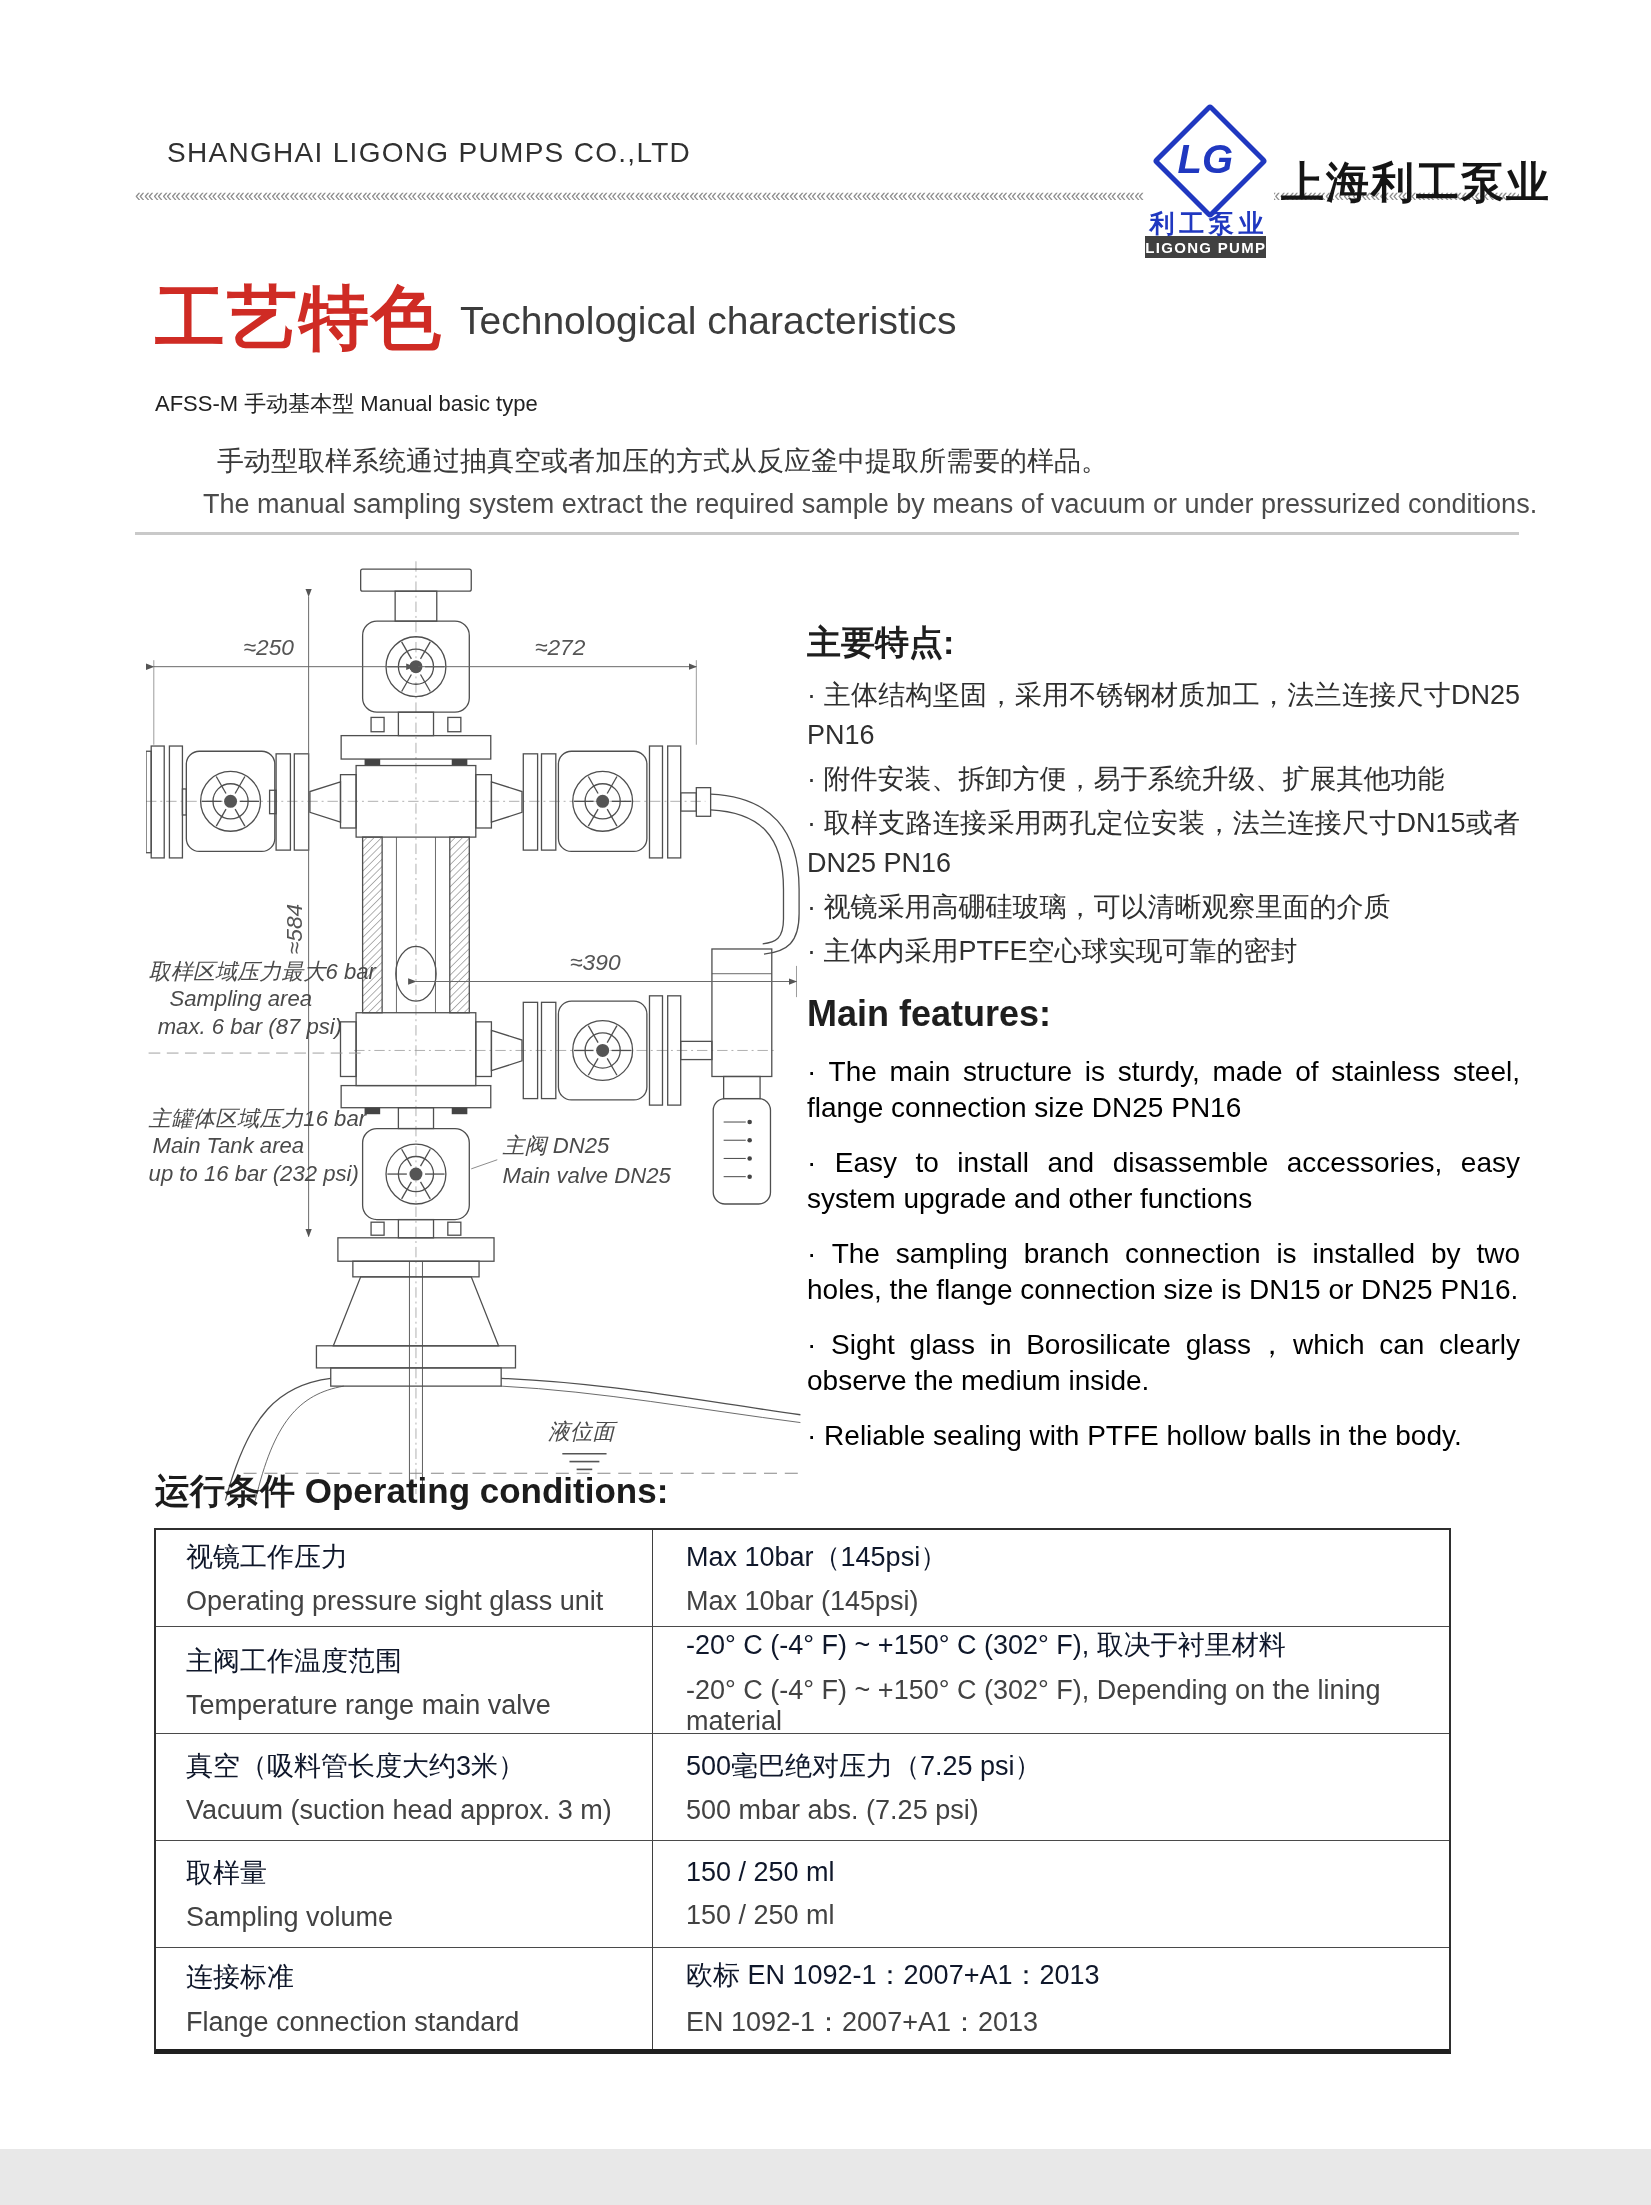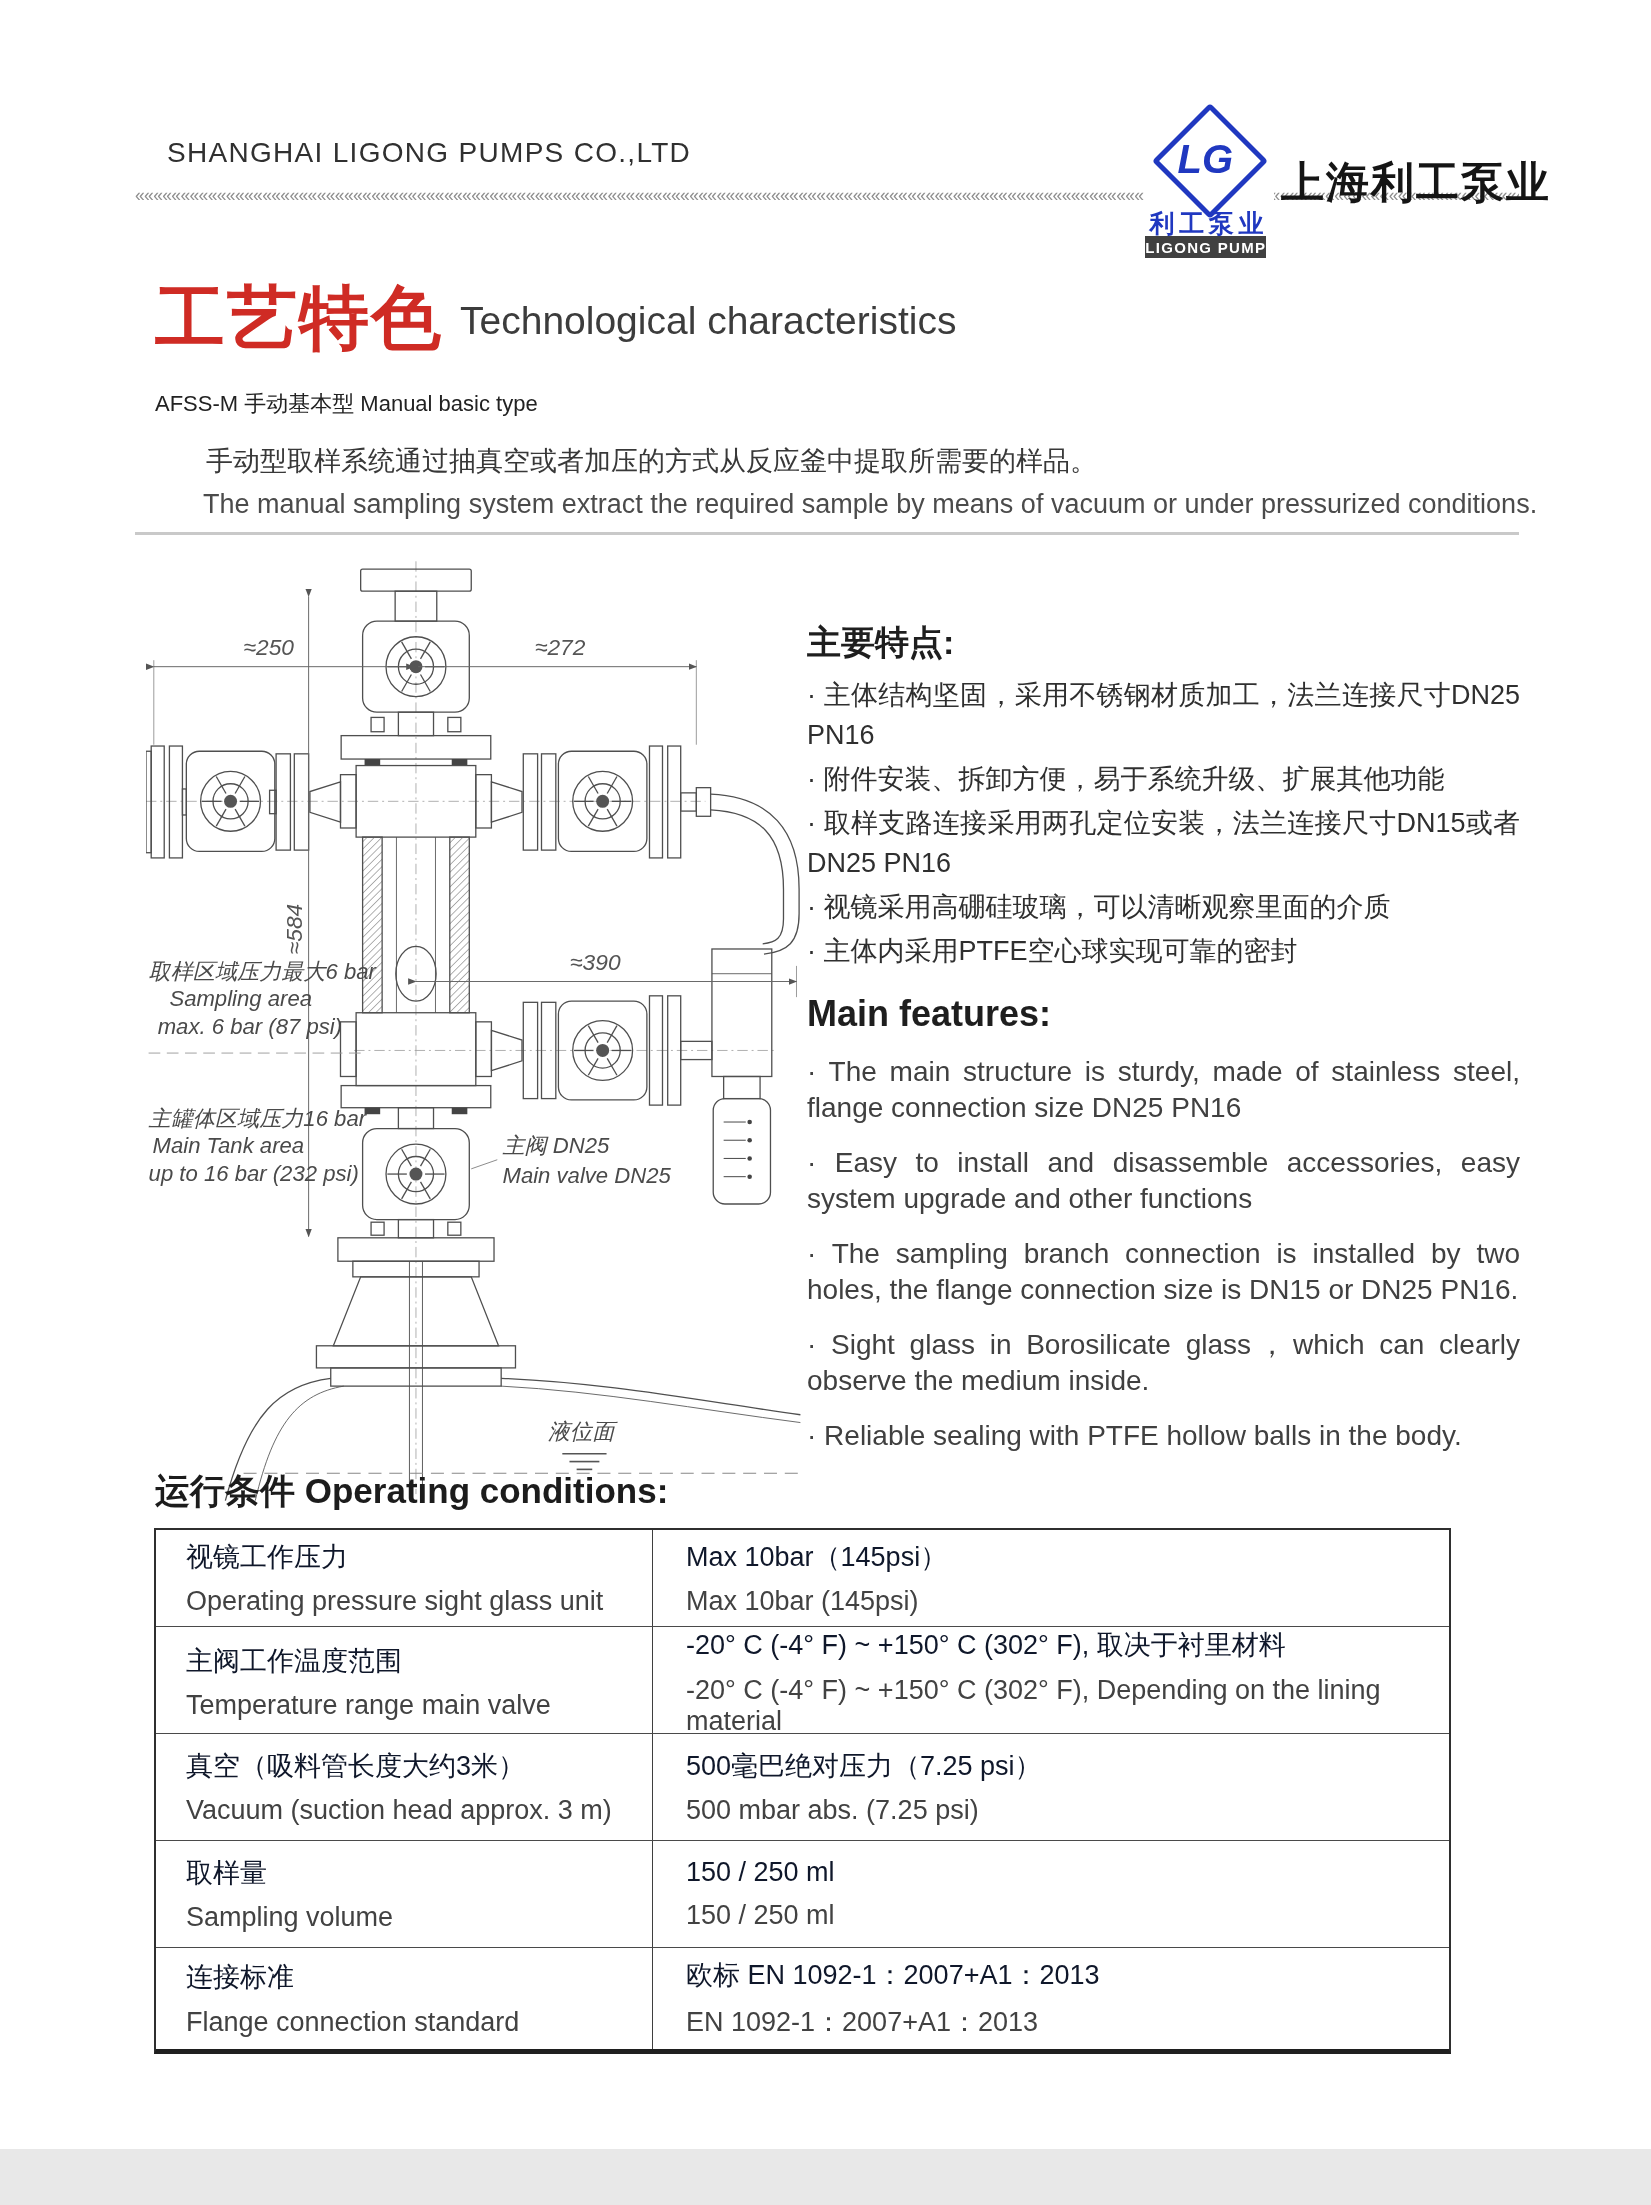--- a/index.html
+++ b/index.html
@@ -19,31 +19,31 @@
   .logo .logo-cn{position:absolute;left:0;top:91px;width:124px;text-align:right;font-size:25px;font-weight:bold;
     color:#2038c0;letter-spacing:4.6px;}
   .logo .logo-en{position:absolute;left:1.3px;top:120px;width:121px;height:22px;background:#404040;color:#fff;
     display:flex;align-items:center;justify-content:center;font-size:15px;font-weight:bold;letter-spacing:1.3px;}
   .brand-cn{position:absolute;left:1281px;top:154px;font-size:43px;font-weight:bold;color:#151515;letter-spacing:2px;}
   
   .sec-title{position:absolute;left:155px;top:272px;white-space:nowrap;}
   .sec-title .cn{font-size:70px;font-weight:bold;color:#cf2b24;letter-spacing:2px;vertical-align:baseline;}
   .sec-title .en{font-size:39px;color:#3c3c3c;margin-left:17px;vertical-align:7.8px;}
   .subtitle{position:absolute;left:155px;top:389px;font-size:22px;font-weight:normal;color:#222;}
-  .intro-cn{position:absolute;left:206px;top:443px;font-size:27px;color:#383838;}
+  .intro-cn{position:absolute;left:217px;top:443px;font-size:27px;color:#383838;}
   .intro-en{position:absolute;left:203px;top:489px;font-size:27px;color:#4b4b4b;}
   .hr1{position:absolute;left:135px;top:532px;width:1384px;height:3.3px;background:#c9c9c9;}
   
   .drawing{position:absolute;left:146px;top:557px;width:657px;height:944px;}
   
   .features{position:absolute;left:807px;top:620px;width:713px;}
   .features h3{margin:0 0 9px 0;font-size:34px;color:#1e1e1e;}
   .features h3.en{margin-top:22px;font-size:36px;margin-bottom:11.7px;}
   .features p{margin:3.9px 0;font-size:27px;line-height:40px;color:#2f2f2f;text-align:justify;}
-  .features p.en{font-size:28px;line-height:36px;color:#404040;margin:19px 0;}
+  .features p.en{font-size:28px;line-height:36px;color:#000000;margin:19px 0;}
   
   .op-heading{position:absolute;left:155px;top:1468px;font-size:35px;font-weight:bold;color:#1c1c1c;}
   .op-table{position:absolute;left:154px;top:1528px;width:1297px;height:526px;
     border:2px solid #2f2f2f;border-bottom:5.9px solid #1f1f1f;box-sizing:border-box;
     display:grid;grid-template-rows:96px 107px 107px 107px auto;}
   .op-row{display:grid;grid-template-columns:497px auto;}
   .op-row + .op-row{border-top:1.3px solid #4a4a4a;}
   .op-cell{display:flex;flex-direction:column;justify-content:center;gap:11.7px;box-sizing:border-box;}
   .op-cell.left{padding-left:30px;border-right:1.3px solid #3f3f3f;}
   .op-cell.right{padding-left:33px;}

